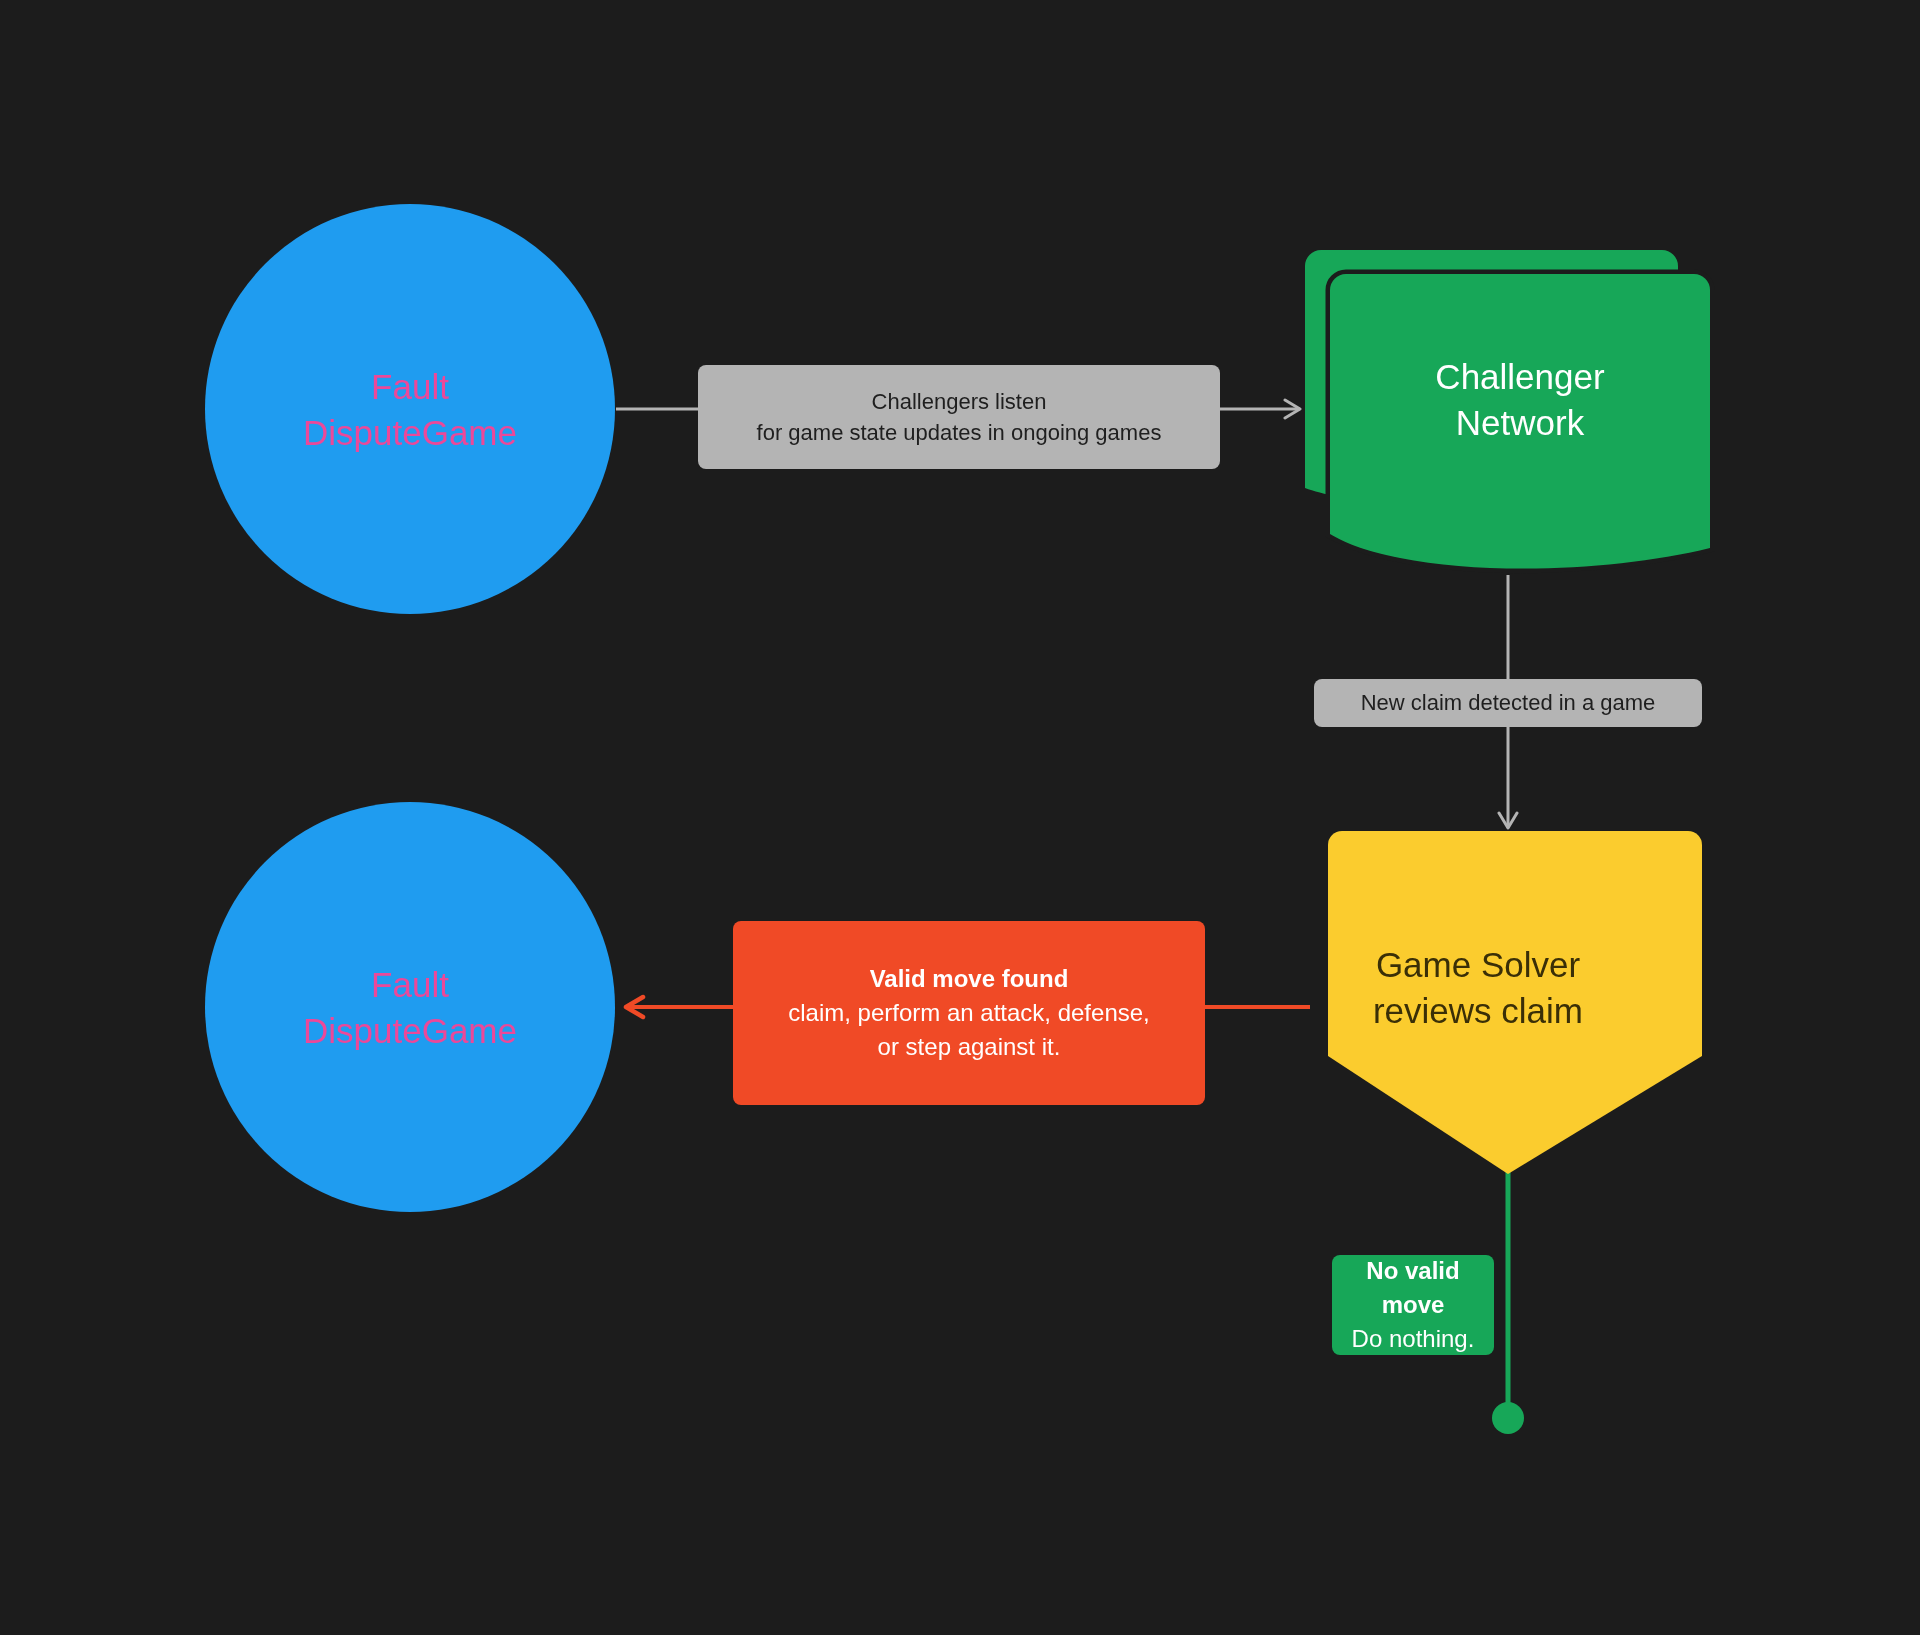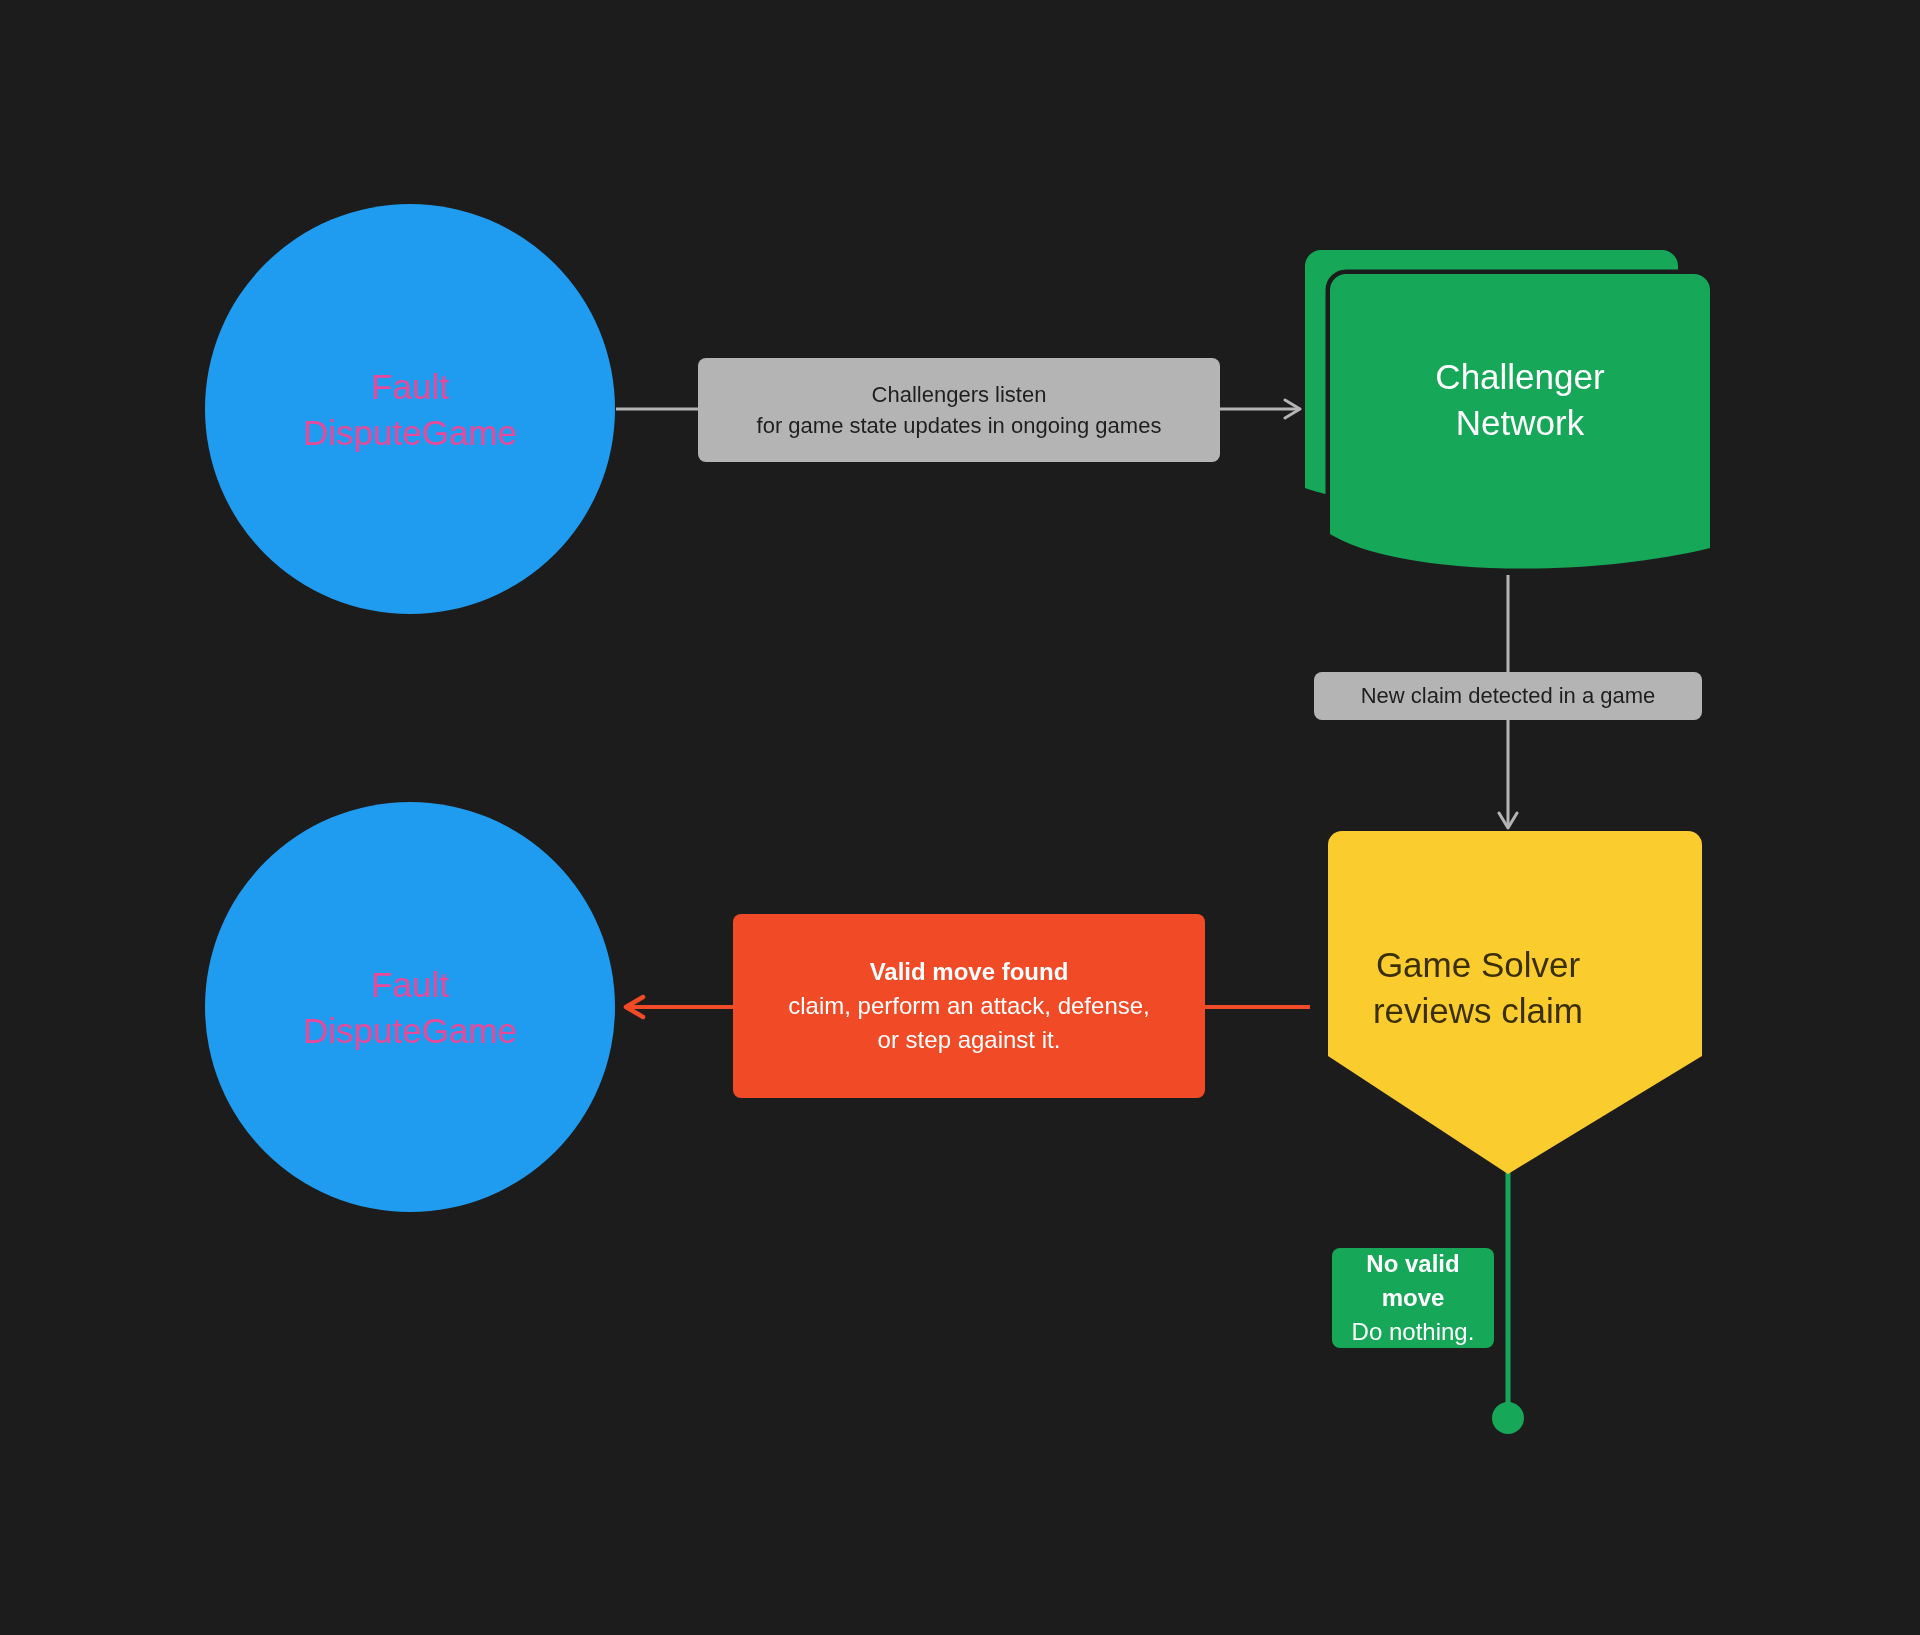--- a/index.html
+++ b/index.html
@@ -53,20 +53,21 @@
   .edge-label {
     position: absolute;
     box-sizing: border-box;
     display: flex;
     flex-direction: column;
     align-items: center;
     justify-content: center;
     text-align: center;
     border-radius: 8px;
     line-height: 1.42;
+    margin-top: 7px;
   }
   .edge-label.gray {
     background: #b4b4b4;
     color: #1f1f1f;
     font-size: 22px;
   }
   .edge-label.orange {
     background: #f04a26;
     color: #ffffff;
     font-size: 24px;

